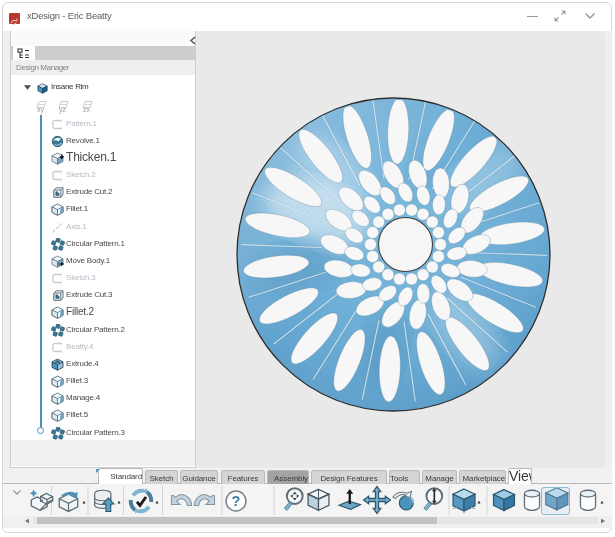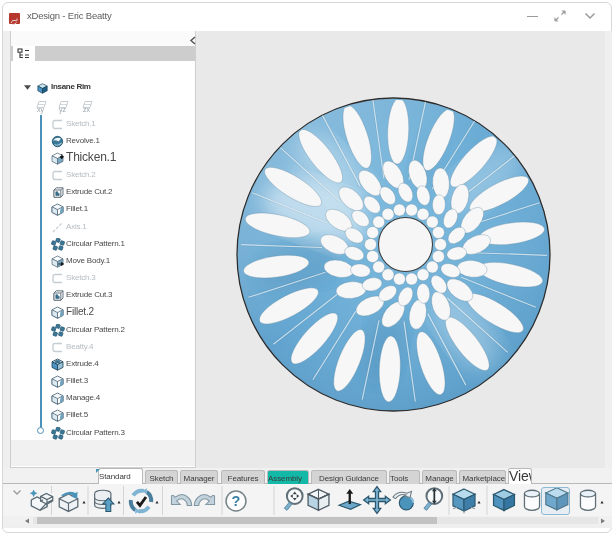--- a/index.html
+++ b/index.html
@@ -177,33 +177,34 @@
   <svg class="abs" style="left:178px;top:5px" width="8" height="9" viewBox="0 0 8 9">
       <path d="M6 1 L2 4.5 L6 8" stroke="#555" stroke-width="1.5" fill="none"></path>
     </svg>
   <div class="abs" style="left:0;top:15px;width:184px;height:15px;background:#cdcdcd"></div>
   <div class="abs" style="left:2px;top:15px;width:22px;height:15px;background:#fff">
     <svg width="13" height="12" viewBox="0 0 13 12" style="margin:1px 0 0 4px">
         <path d="M3 4.5 v5 h3 M3 7 h3 M8 2.5 h4 M8 7 h4 M8 9.5 h4" stroke="#3a3a3a" stroke-width="1.1" fill="none"></path>
         <rect x="1" y="1" width="4" height="3.2" fill="#fff" stroke="#3a3a3a" stroke-width="1.1"></rect>
       </svg>
   </div>
+  <div class="abs" style="left:0;top:29px;width:184px;height:15px;background:#efefef;font-size:8px;letter-spacing:-0.4px;color:#858585;line-height:15px;padding-left:5px">Design Manager</div>
   <div class="abs" style="left:0;top:45px;width:184px;height:364px;background:#fff"></div>
   <div class="abs" style="left:0;top:409px;width:184px;height:26px;background:#f1f1f1"></div>
 </div>
 
 <svg class="abs" style="left:23px;top:84px" width="9" height="7" viewBox="0 0 9 7">
     <path d="M1 1.2 L4.5 5.8 L8 1.2 Z" fill="#4a4a4a"></path>
   </svg>
 <div class="abs" style="left:37px;top:82px;transform:scale(0.85);transform-origin:0 0"><svg width="13" height="13" viewBox="0 0 13 13">
       <polygon points="6.5,1 12,3.8 6.5,6.6 1,3.8" fill="#cfe6f2" stroke="#173f54" stroke-width="0.8"></polygon>
       <polygon points="1,3.8 6.5,6.6 6.5,12.2 1,9.4" fill="#4d94c4" stroke="#173f54" stroke-width="0.8"></polygon>
       <polygon points="12,3.8 6.5,6.6 6.5,12.2 12,9.4" fill="#1d5d86" stroke="#173f54" stroke-width="0.8"></polygon>
     </svg></div>
-<div class="abs" style="left:51px;top:82px;font-size:8px;letter-spacing:-0.3px;color:#333;font-weight:bold">Insane Rim</div>
+<div class="abs" style="left:51px;top:82px;font-size:8px;letter-spacing:-0.3px;color:#333;font-weight:normal">Insane Rim</div>
 
 <div class="abs" style="left:36px;top:95px"><svg width="11" height="9" viewBox="0 0 11 9">
       <polygon points="3,1.5 10,1.5 8,7.5 1,7.5" fill="none" stroke="#c6ced3" stroke-width="1"></polygon>
       <line x1="1.8" y1="4.5" x2="9.2" y2="4.5" stroke="#c6ced3" stroke-width="0.8"></line>
     </svg></div>
 <div class="abs" style="left:58px;top:95px"><svg width="11" height="9" viewBox="0 0 11 9">
       <polygon points="3,1.5 10,1.5 8,7.5 1,7.5" fill="none" stroke="#c6ced3" stroke-width="1"></polygon>
       <line x1="1.8" y1="4.5" x2="9.2" y2="4.5" stroke="#c6ced3" stroke-width="0.8"></line>
     </svg></div>
 <div class="abs" style="left:82px;top:95px"><svg width="11" height="9" viewBox="0 0 11 9">
@@ -212,21 +213,21 @@
     </svg></div>
 <div class="abs" style="left:37px;top:106px;font-size:7px;color:#9aa2a8">xy</div>
 <div class="abs" style="left:59px;top:106px;font-size:7px;color:#9aa2a8">yz</div>
 <div class="abs" style="left:83px;top:106px;font-size:7px;color:#9aa2a8">zx</div>
 
 <div class="abs" style="left:40px;top:115px;width:1.5px;height:315px;background:#4a90b8"></div>
 <div class="abs" style="left:37px;top:427px;width:7px;height:7px;border:1.5px solid #4a90b8;border-radius:50%;background:#fff"></div>
 <div style="position:absolute;left:51px;top:116.5px;width:14px;height:13px"><svg width="13" height="13" viewBox="0 0 13 13">
       <path d="M11 2.5 H4 Q2 2.5 2 4.5 V8.5 Q2 10.5 4 10.5 H11" fill="none" stroke="#c3cdd2" stroke-width="1.3"></path>
     </svg></div>
-<div style="position:absolute;left:66px;top:117.5px;font-size:8px;letter-spacing:-0.2px;line-height:11px;color:#b5bcc2;white-space:nowrap">Sketch.1</div>
+<div style="position:absolute;left:66px;top:117.5px;font-size:8px;letter-spacing:-0.2px;line-height:11px;color:#b5bcc2;white-space:nowrap">Pattern.1</div>
 <div style="position:absolute;left:51px;top:133.7px;width:14px;height:13px"><svg width="13" height="13" viewBox="0 0 13 13">
       <circle cx="6.5" cy="6.5" r="5.2" fill="#3a7897" stroke="#2a5a74" stroke-width="0.9"></circle>
       <path d="M2 5.5 Q5 1.5 10 3.5 L7.5 6.5 Q5 4.5 2 5.5 Z" fill="#f2f7fa"></path>
       <path d="M3.5 9.5 Q7 11.5 10.5 8" fill="none" stroke="#9fc4d6" stroke-width="1.1"></path>
     </svg></div>
 <div style="position:absolute;left:66px;top:134.7px;font-size:8px;letter-spacing:-0.2px;line-height:11px;color:#4a4a4a;white-space:nowrap">Revolve.1</div>
 <div style="position:absolute;left:51px;top:150.8px;width:14px;height:13px"><svg width="13" height="13" viewBox="0 0 13 13">
       <polygon points="6.5,1 12,3.8 6.5,6.6 1,3.8" fill="#fbfdfe" stroke="#5a7383" stroke-width="0.8"></polygon>
       <polygon points="1,3.8 6.5,6.6 6.5,12.2 1,9.4" fill="#dce9f0" stroke="#5a7383" stroke-width="0.8"></polygon>
       <polygon points="12,3.8 6.5,6.6 6.5,12.2 12,9.4" fill="#7aa8c2" stroke="#5a7383" stroke-width="0.8"></polygon>
@@ -331,26 +332,26 @@
 <div style="position:absolute;left:51px;top:425.6px;width:14px;height:13px"><svg width="14" height="13" viewBox="0 0 14 13">
       <rect x="5.1" y="0.30000000000000027" width="3.8" height="3.8" rx="0.6" fill="#3a7897" stroke="#2a5a74" stroke-width="0.7" transform="rotate(18 7 2.2)"></rect>
       <rect x="9.4" y="3.1" width="3.8" height="3.8" rx="0.6" fill="#3a7897" stroke="#2a5a74" stroke-width="0.7" transform="rotate(18 11.3 5)"></rect>
       <rect x="7.9" y="8.1" width="3.8" height="3.8" rx="0.6" fill="#3a7897" stroke="#2a5a74" stroke-width="0.7" transform="rotate(18 9.8 10)"></rect>
       <rect x="2.3000000000000003" y="8.1" width="3.8" height="3.8" rx="0.6" fill="#3a7897" stroke="#2a5a74" stroke-width="0.7" transform="rotate(18 4.2 10)"></rect>
       <rect x="0.8000000000000003" y="3.1" width="3.8" height="3.8" rx="0.6" fill="#3a7897" stroke="#2a5a74" stroke-width="0.7" transform="rotate(18 2.7 5)"></rect>
     </svg></div>
 <div style="position:absolute;left:66px;top:426.6px;font-size:8px;letter-spacing:-0.2px;line-height:11px;color:#4a4a4a;white-space:nowrap">Circular Pattern.3</div>
 
 <div class="abs" style="left:3px;top:468px;width:609px;height:16px;background:#f1f1f1;border-bottom:1px solid #b9b9b9">
-<div style="position:absolute;left:95px;top:0px;width:45px;height:16px;background:#ffffff;border:1px solid #b9b9b9;border-bottom:none;border-radius:2.5px 2.5px 0 0;box-sizing:border-box;font-size:8px;color:#3a3a3a;text-align:left;line-height:15px;letter-spacing:-0.1px;white-space:nowrap;overflow:hidden">Standard</div>
+<div style="position:absolute;left:95px;top:0px;width:45px;height:16px;background:#ffffff;border:1px solid #b9b9b9;border-bottom:none;border-radius:2.5px 2.5px 0 0;box-sizing:border-box;font-size:8px;color:#3a3a3a;text-align:right;line-height:15px;letter-spacing:-0.1px;white-space:nowrap;overflow:hidden">Standard</div>
     <div style="position:absolute;left:142px;top:1.5px;width:33px;height:14.5px;background:#d4d4d4;border:1px solid #b9b9b9;border-bottom:none;border-radius:2.5px 2.5px 0 0;box-sizing:border-box;font-size:8px;color:#3a3a3a;text-align:center;line-height:15px;letter-spacing:-0.1px;white-space:nowrap;overflow:hidden">Sketch</div>
-    <div style="position:absolute;left:177px;top:1.5px;width:38px;height:14.5px;background:#d4d4d4;border:1px solid #b9b9b9;border-bottom:none;border-radius:2.5px 2.5px 0 0;box-sizing:border-box;font-size:8px;color:#3a3a3a;text-align:center;line-height:15px;letter-spacing:-0.1px;white-space:nowrap;overflow:hidden">Manager</div>
+    <div style="position:absolute;left:177px;top:1.5px;width:38px;height:14.5px;background:#d4d4d4;border:1px solid #b9b9b9;border-bottom:none;border-radius:2.5px 2.5px 0 0;box-sizing:border-box;font-size:8px;color:#3a3a3a;text-align:center;line-height:15px;letter-spacing:-0.1px;white-space:nowrap;overflow:hidden">Guidance</div>
     <div style="position:absolute;left:218px;top:1.5px;width:44px;height:14.5px;background:#d4d4d4;border:1px solid #b9b9b9;border-bottom:none;border-radius:2.5px 2.5px 0 0;box-sizing:border-box;font-size:8px;color:#3a3a3a;text-align:center;line-height:15px;letter-spacing:-0.1px;white-space:nowrap;overflow:hidden">Features</div>
-    <div style="position:absolute;left:264px;top:1.5px;width:42px;height:14.5px;background:#14b8a6;border:1px solid #b9b9b9;border-bottom:none;border-radius:2.5px 2.5px 0 0;box-sizing:border-box;font-size:8px;color:#3a3a3a;text-align:left;line-height:15px;letter-spacing:-0.1px;white-space:nowrap;overflow:hidden">Assembly</div>
-    <div style="position:absolute;left:308px;top:1.5px;width:76px;height:14.5px;background:#d4d4d4;border:1px solid #b9b9b9;border-bottom:none;border-radius:2.5px 2.5px 0 0;box-sizing:border-box;font-size:8px;color:#3a3a3a;text-align:center;line-height:15px;letter-spacing:-0.1px;white-space:nowrap;overflow:hidden">Design Guidance</div>
+    <div style="position:absolute;left:264px;top:1.5px;width:42px;height:14.5px;background:#a3a3a3;border:1px solid #b9b9b9;border-bottom:none;border-radius:2.5px 2.5px 0 0;box-sizing:border-box;font-size:8px;color:#3a3a3a;text-align:right;line-height:15px;letter-spacing:-0.1px;white-space:nowrap;overflow:hidden">Assembly</div>
+    <div style="position:absolute;left:308px;top:1.5px;width:76px;height:14.5px;background:#d4d4d4;border:1px solid #b9b9b9;border-bottom:none;border-radius:2.5px 2.5px 0 0;box-sizing:border-box;font-size:8px;color:#3a3a3a;text-align:center;line-height:15px;letter-spacing:-0.1px;white-space:nowrap;overflow:hidden">Design Features</div>
     <div style="position:absolute;left:386px;top:1.5px;width:31px;height:14.5px;background:#d4d4d4;border:1px solid #b9b9b9;border-bottom:none;border-radius:2.5px 2.5px 0 0;box-sizing:border-box;font-size:8px;color:#3a3a3a;line-height:15px;letter-spacing:-0.1px;white-space:nowrap;overflow:hidden">Tools</div>
     <div style="position:absolute;left:419px;top:1.5px;width:35px;height:28px;background:#d4d4d4;border:1px solid #b9b9b9;border-bottom:none;border-radius:2.5px 2.5px 0 0;box-sizing:border-box;font-size:8px;color:#3a3a3a;text-align:center;line-height:15px;letter-spacing:-0.1px;white-space:nowrap;overflow:hidden">Manage</div>
     <div style="position:absolute;left:456px;top:1.5px;width:47px;height:14.5px;background:#d4d4d4;border:1px solid #b9b9b9;border-bottom:none;border-radius:2.5px 2.5px 0 0;box-sizing:border-box;font-size:8px;color:#3a3a3a;text-align:right;line-height:15px;letter-spacing:-0.1px;white-space:nowrap;overflow:hidden">Marketplace</div>
     <div style="position:absolute;left:505px;top:0px;width:24px;height:16px;background:#ffffff;border:1px solid #b9b9b9;border-bottom:none;border-radius:2.5px 2.5px 0 0;box-sizing:border-box;font-size:14px;color:#3a3a3a;text-align:center;line-height:15px;letter-spacing:-0.1px;white-space:nowrap;overflow:hidden">View</div>
 </div>
 
 <div class="abs" style="left:96px;top:469px;width:0;height:0;border-left:4px solid #4a94bc;border-bottom:4px solid transparent"></div>
 
 <div class="abs" style="left:3px;top:484px;width:609px;height:32px;background:#f4f4f4">
 <svg width="615" height="34" viewBox="0 0 615 34" style="position:absolute;left:0;top:0">

